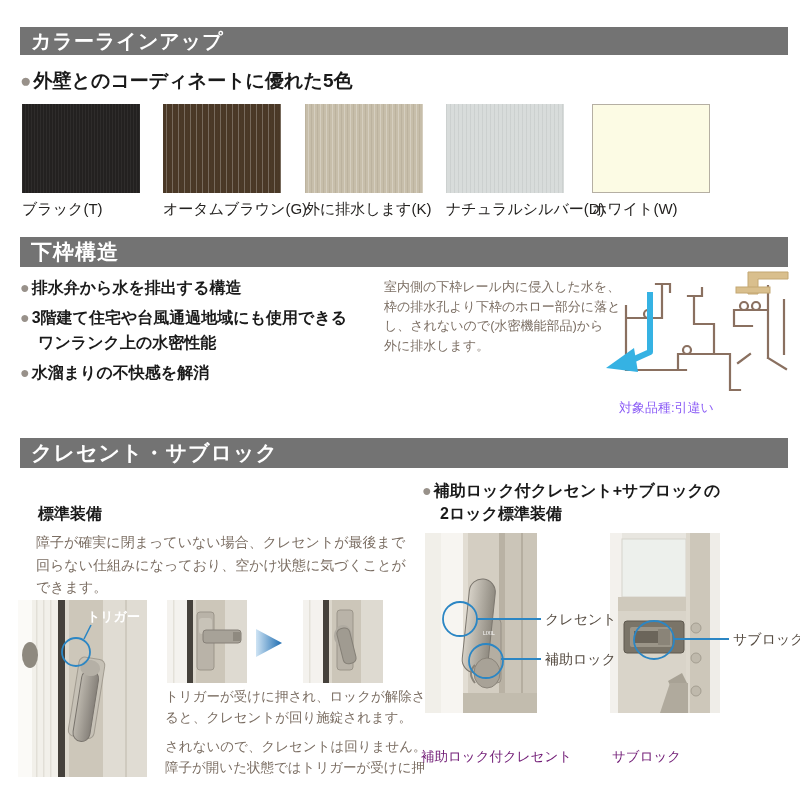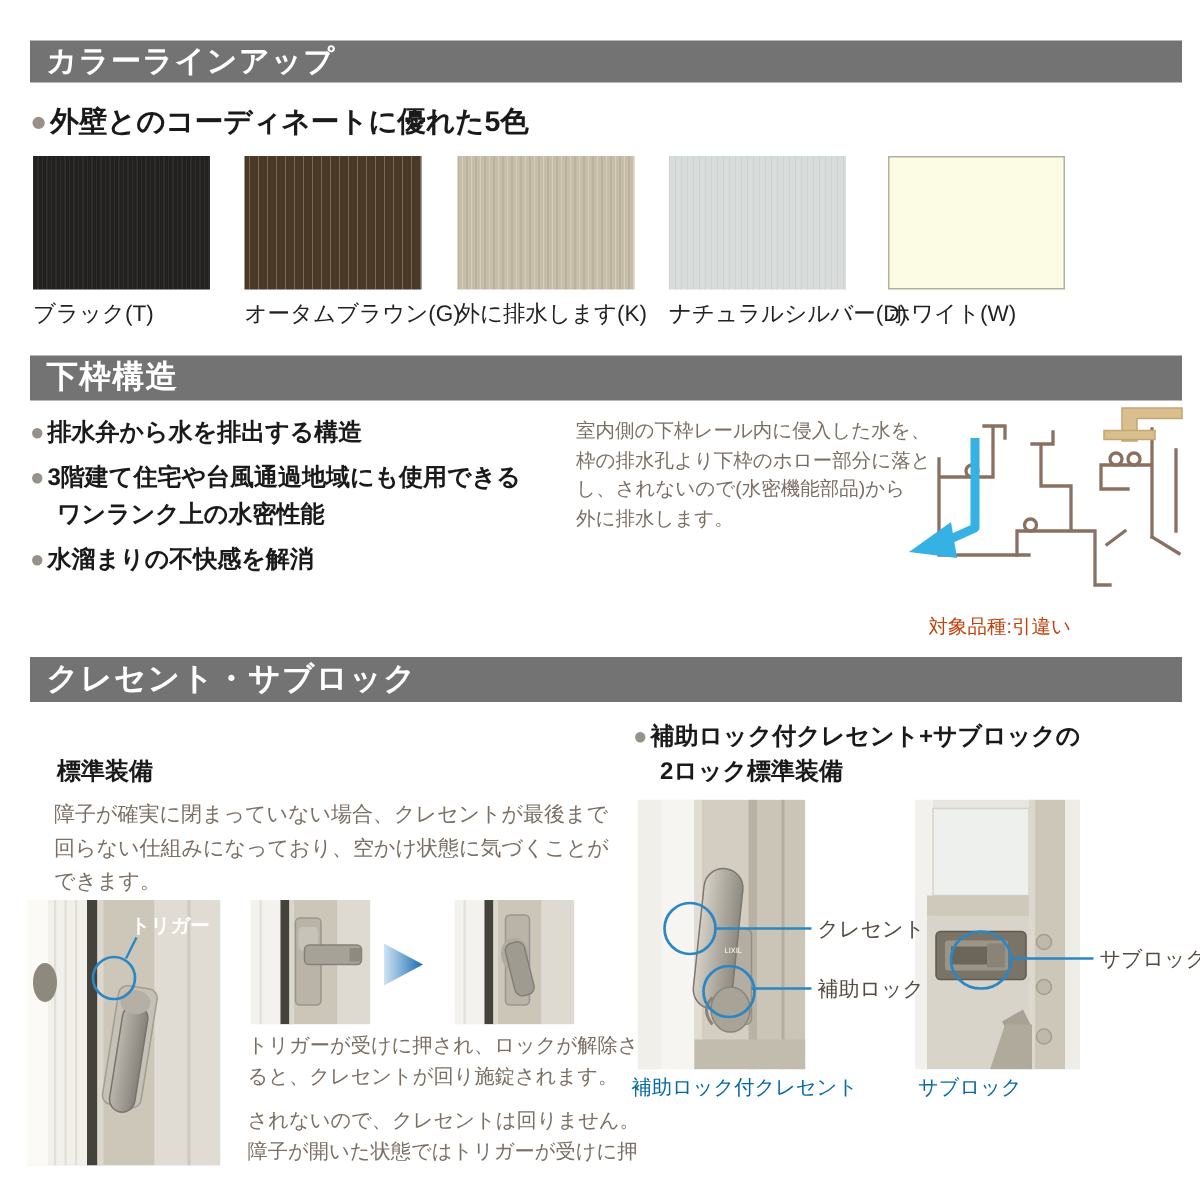--- a/index.html
+++ b/index.html
@@ -17,23 +17,23 @@
   .chip{width:118px;height:89px;}
   .tex-dark{background-image:repeating-linear-gradient(90deg,rgba(255,255,255,0.05) 0 1px,rgba(0,0,0,0) 1px 3px);}
   .tex-grain{background-image:repeating-linear-gradient(90deg,rgba(90,75,55,0.10) 0 1px,rgba(0,0,0,0) 1px 3px,rgba(255,255,255,0.25) 3px 4px,rgba(0,0,0,0) 4px 6px);}
   .tex-silver{background-image:repeating-linear-gradient(90deg,rgba(120,125,125,0.12) 0 1px,rgba(0,0,0,0) 1px 4px);}
   .chip-white{border:1px solid #b5afa3;box-sizing:border-box;}
   .chip-label{margin-top:7px;font-size:15px;color:#242220;white-space:nowrap;}
   .bullet-line{font-size:16px;font-weight:700;white-space:nowrap;}
   .muted{color:#7b6e63;font-size:13px;line-height:19.5px;white-space:nowrap;}
   .desc3{color:#7b6e63;font-size:14px;line-height:22.5px;white-space:nowrap;}
   .note{color:#7b6e63;font-size:13.5px;line-height:20.5px;white-space:nowrap;}
-  .diagram-caption{color:#c2410c;font-size:13px;margin-top:10px;}
+  .diagram-caption{color:#8b5cf6;font-size:13px;}
   .callout{font-size:14px;color:#554b41;white-space:nowrap;}
-  .caption{font-size:13.5px;color:#0369a1;white-space:nowrap;}
+  .caption{font-size:13.5px;color:#701a75;white-space:nowrap;margin-top:32px;}
   .photo{position:absolute;overflow:hidden;}
   svg{display:block;}
 </style>
 </head>
 <body>
 
 <div class="page">
 
   <div class="bar bar1">
     <span>カラーラインアップ</span>

